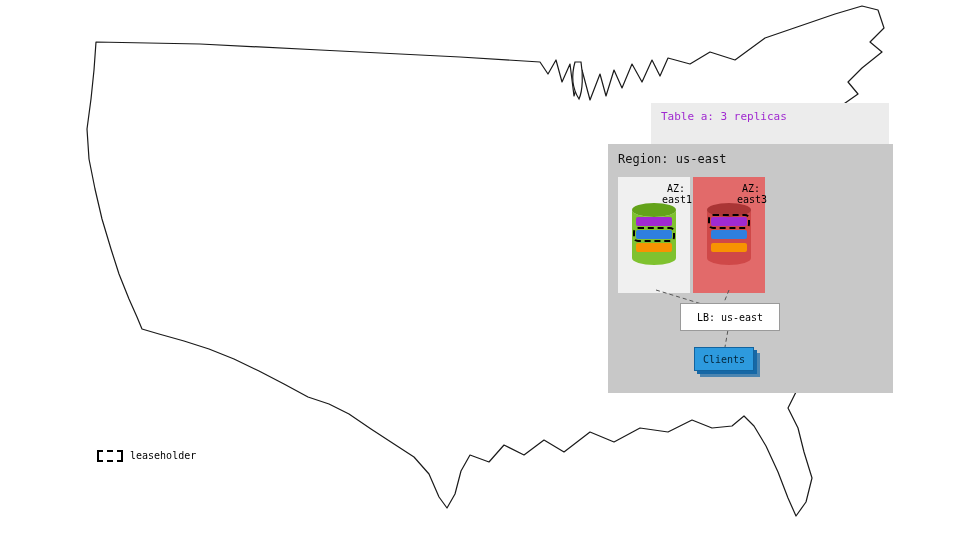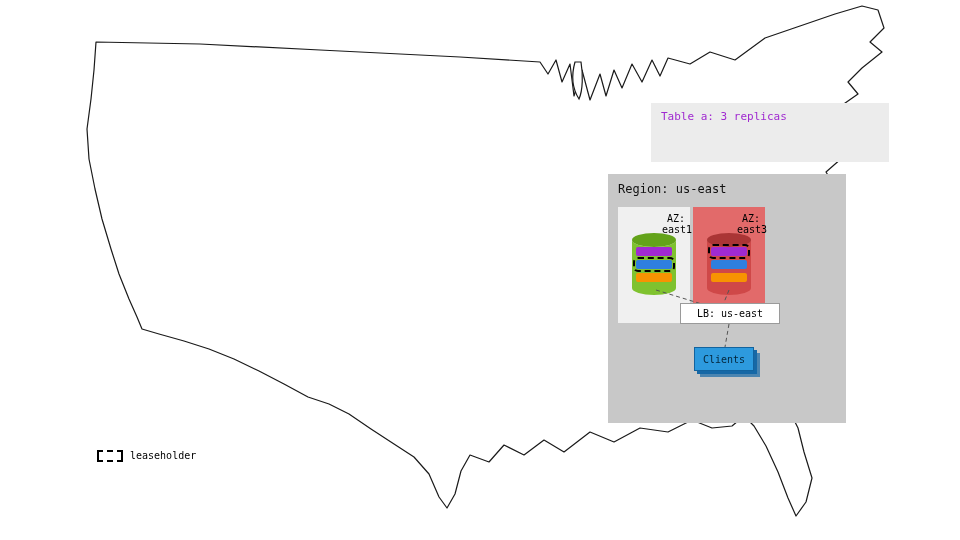--- a/index.html
+++ b/index.html
@@ -13,21 +13,21 @@
   
   .header-panel {
     position:absolute; left:608px; top:103px; width:238px; height:59px;
     background:var(--c-header-bg,#ececec); z-index:2;
     box-sizing:border-box; padding:7px 0 0 10px;margin-left:43px;
   }
   .summary-line { font-size:11px; line-height:14px; white-space:pre; }
 
   
   .region-panel {
-    position:absolute; left:608px; top:174px; width:238px; height:249px;
+    position:absolute; left:608px; top:144px; width:285px; height:249px;
     background:var(--c-region-bg,#c8c8c8); z-index:2;
   }
   .region-label { position:absolute; left:10px; top:8px; font-size:12px; color:#111; }
 
   .az-row { position:absolute; left:10px; top:33px; display:flex; gap:3px; }
   .az { width:72px; height:116px; background:var(--c-az-bg,#f0f0f0); position:relative; }
   .az.down { background:var(--c-az-down-bg,#e26a6a); }
   .az-label { text-align:center; font-size:10px; padding-top:6px; color:#000;padding-left:44px; }
 
   .cyl-wrap { position:absolute; left:12px; top:24px; width:48px; height:66px; }
@@ -37,21 +37,21 @@
   .bars {
     position:absolute; left:18px; top:40px; width:36px;
     display:flex; flex-direction:column; gap:4px; z-index:3;
   }
   .bar { height:9px; width:36px; border-radius:2px; }
   .bar.lease { outline:2px dashed #000; outline-offset:1px; }
 
   .connector-svg { position:absolute; left:0; top:0; z-index:3; pointer-events:none; }
 
   .lb-box {
-    position:absolute; left:680px; top:303px; width:100px; height:21px;
+    position:absolute; left:680px; top:303px; width:100px; height:28px;
     background:#ffffff; border:1px solid #9a9a9a; box-sizing:border-box;
     display:flex; align-items:center; justify-content:center;
     font-size:10px; color:#000; z-index:4;
   }
 
   .clients-stack { position:absolute; left:694px; top:347px; width:60px; height:24px; z-index:4; }
   .clients-layer { position:absolute; width:60px; height:24px; }
   .clients-back2 { left:6px; top:6px; background:var(--c-clients-back,#1668a6); opacity:.7; }
   .clients-back1 { left:3px; top:3px; background:var(--c-clients-back,#1668a6); }
   .clients-front {

